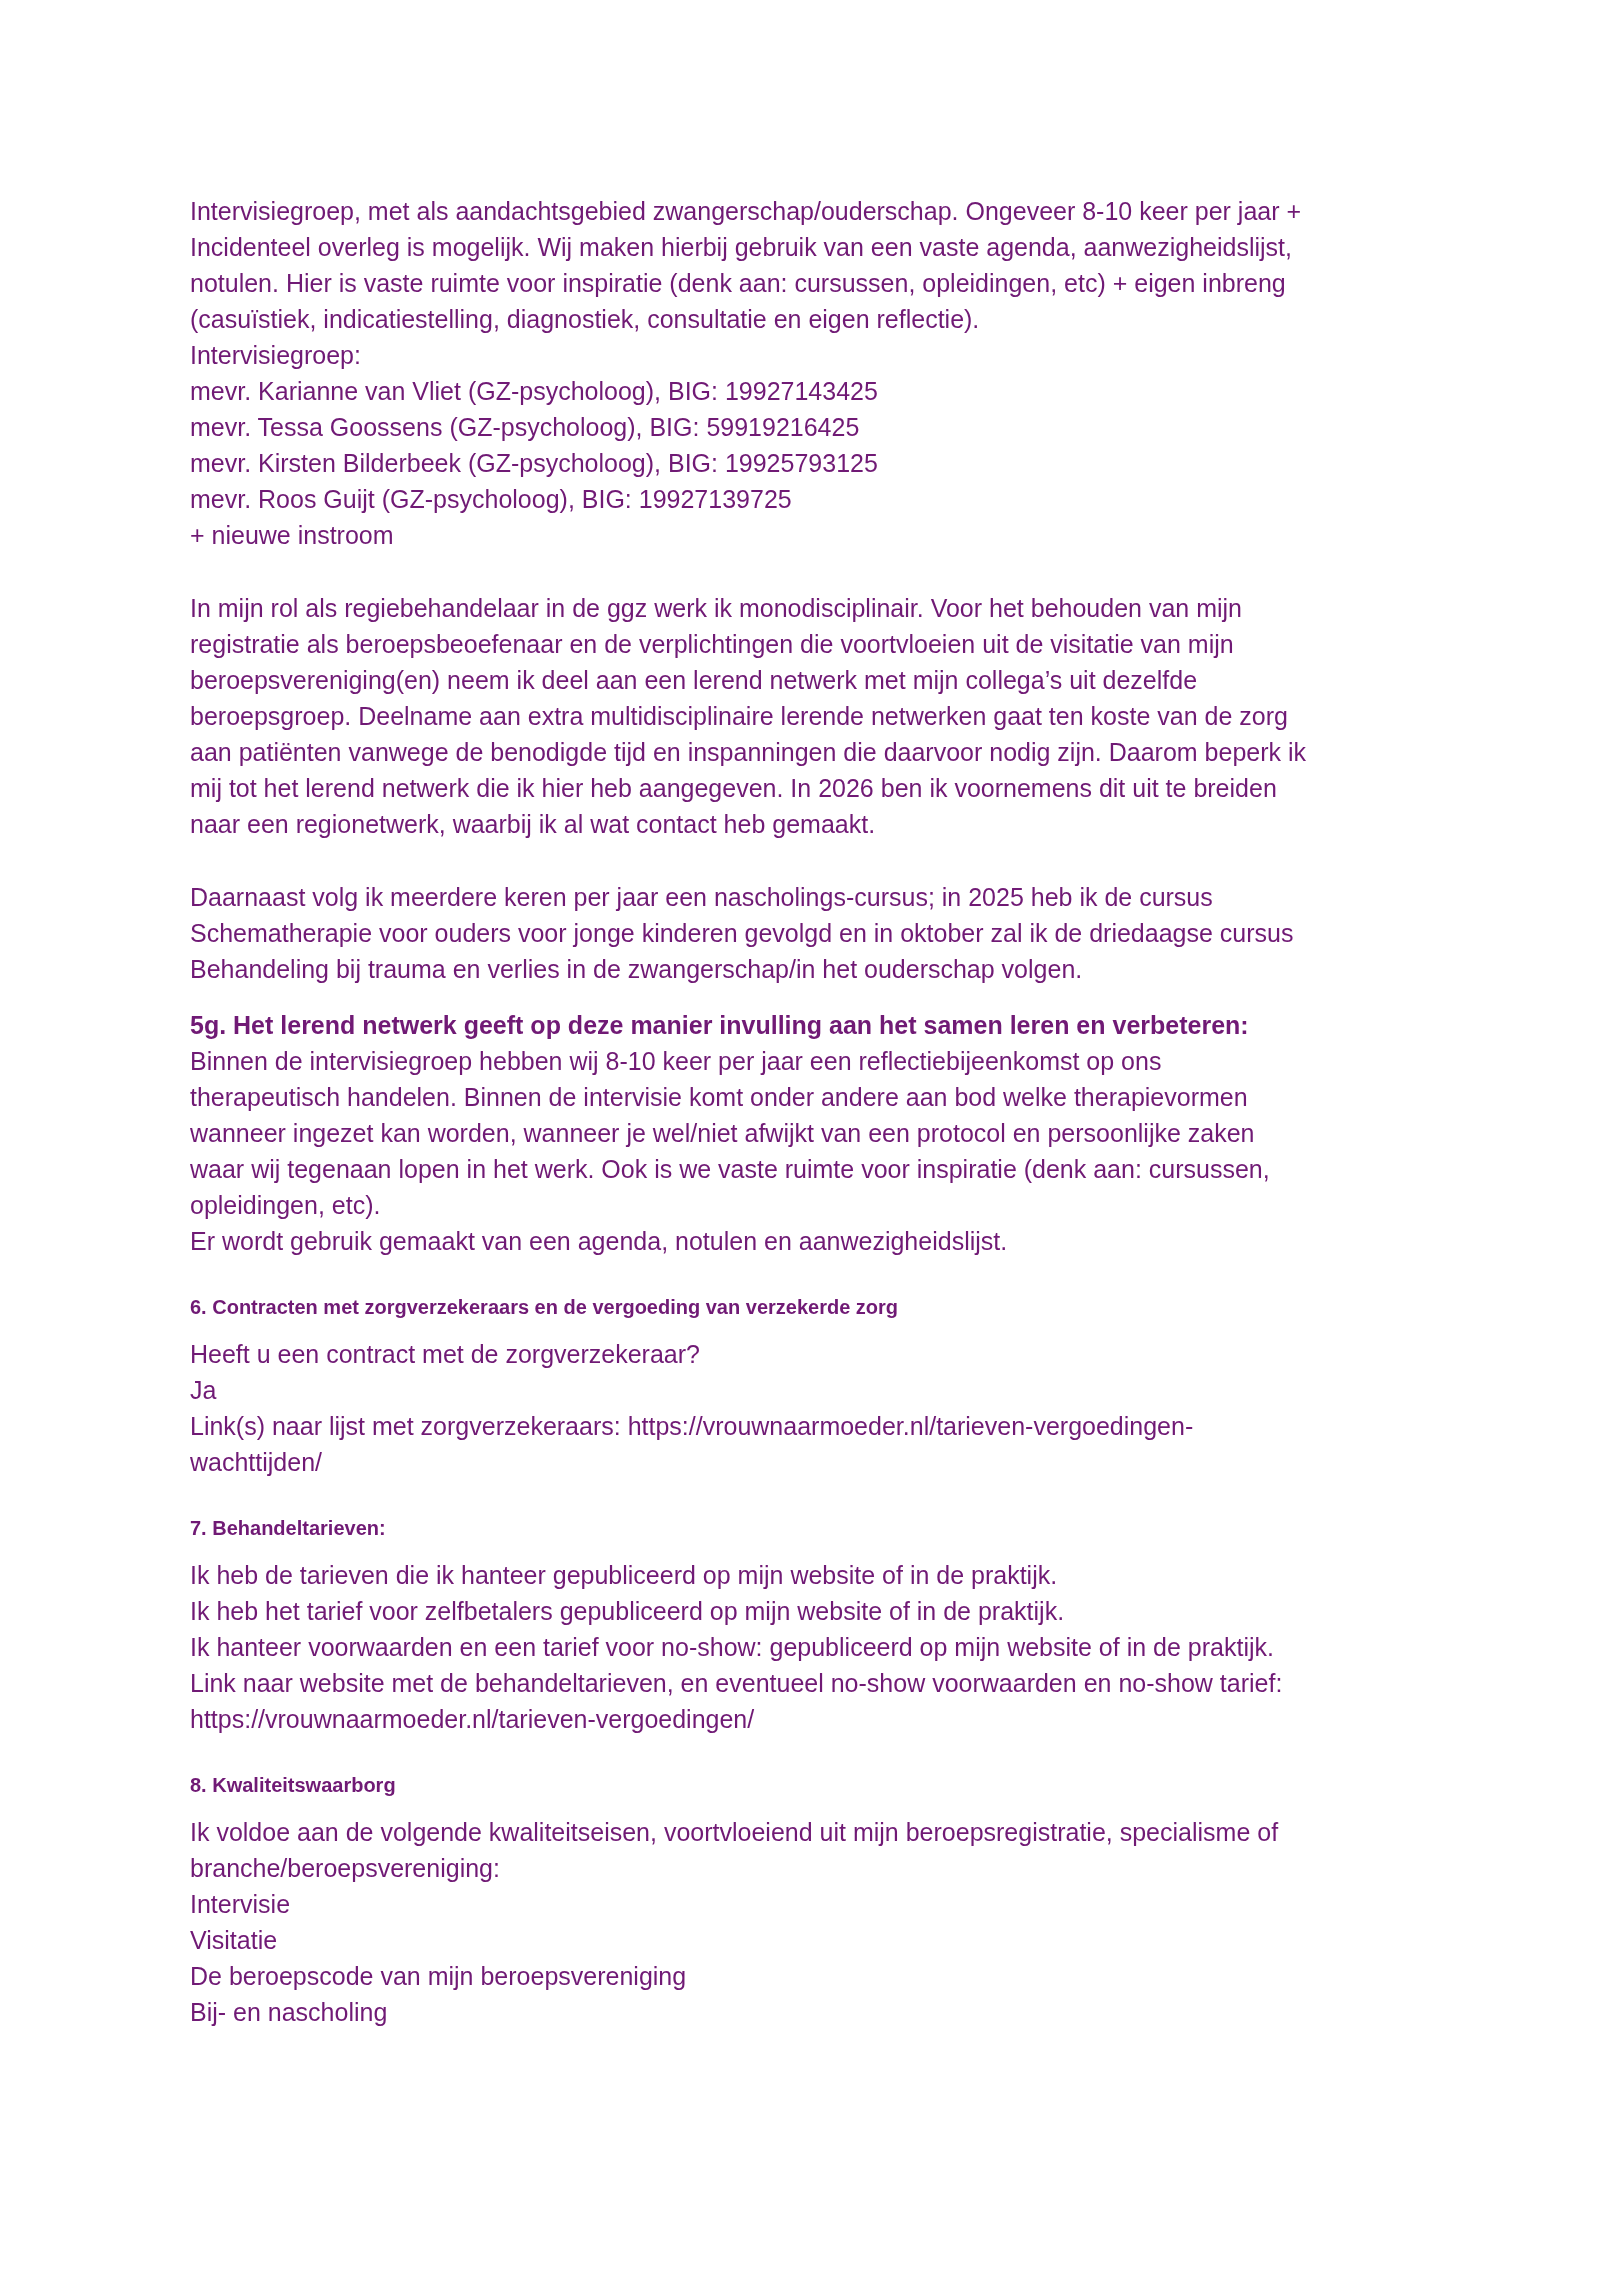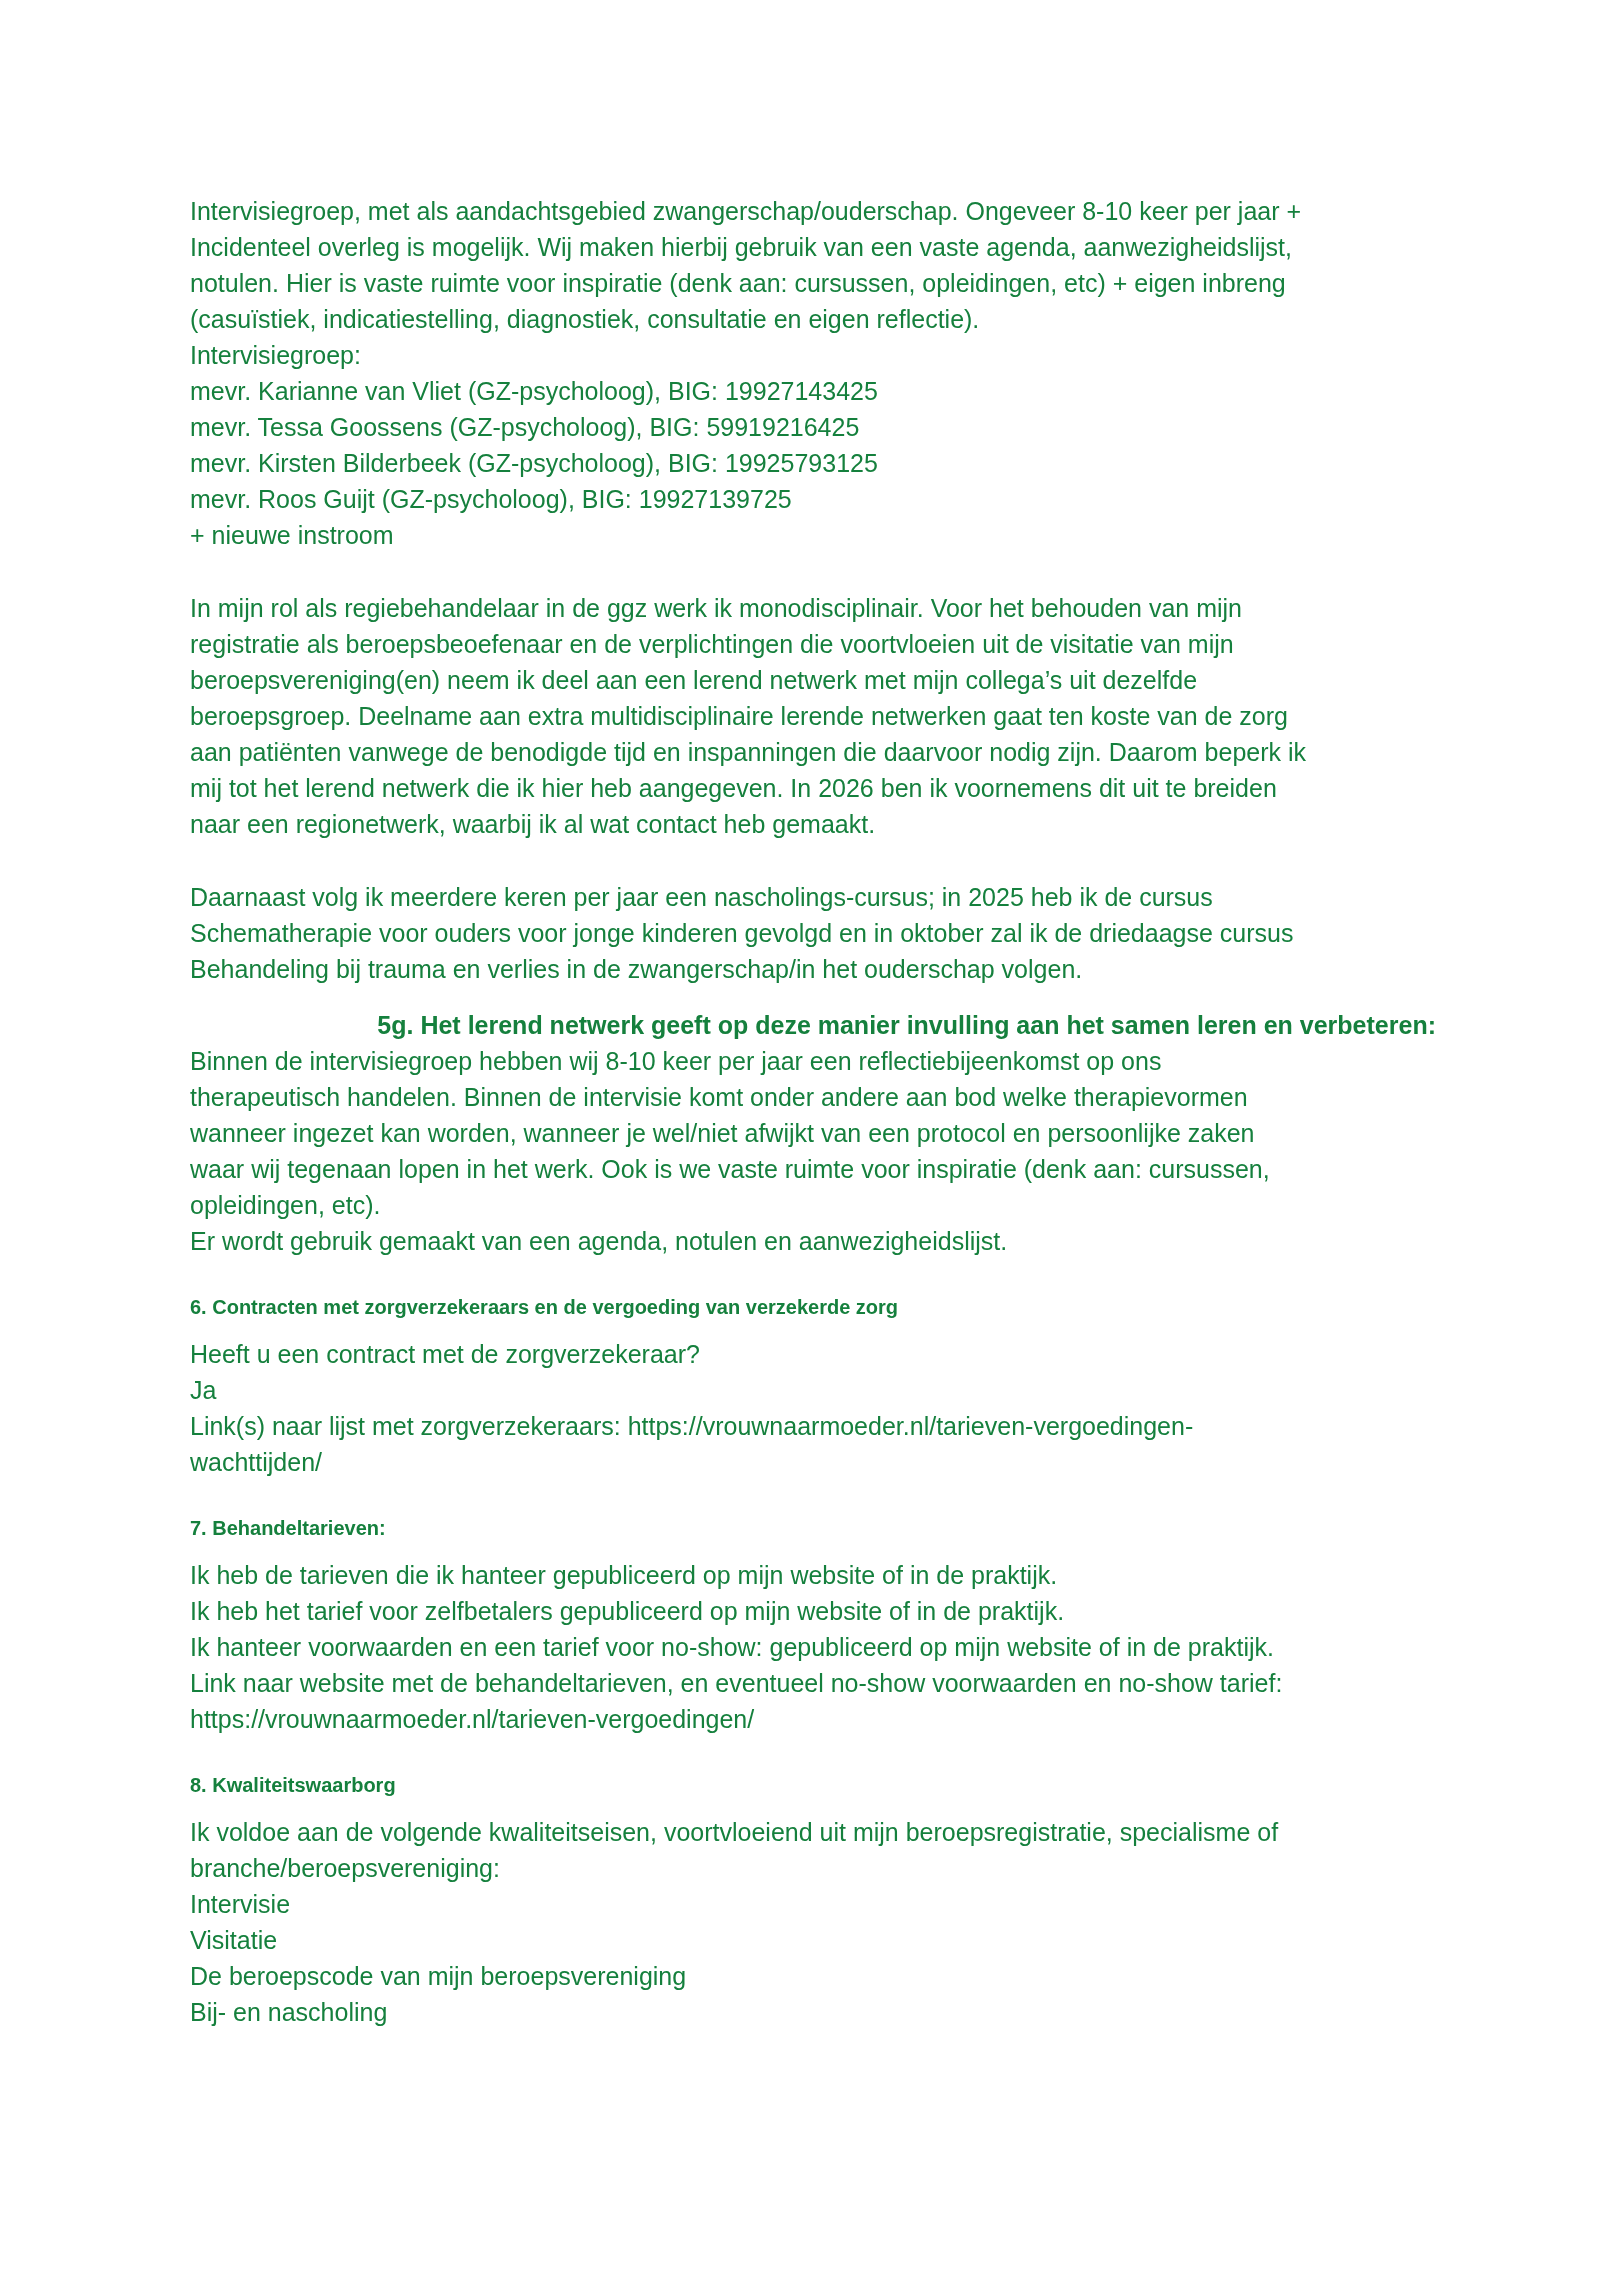--- a/index.html
+++ b/index.html
@@ -7,41 +7,40 @@
     padding: 0;
     background: #ffffff;
   }
   .page {
     position: relative;
     width: 1622px;
     height: 2293px;
     box-sizing: border-box;
     padding: 193px 186px 0 190px;
     background: #ffffff;
-    color: #15803d;
+    color: #701a75;
     font-family: "Liberation Sans", sans-serif;
     font-size: 25px;
     line-height: 36px;
     overflow: hidden;
   }
   .para {
     white-space: pre-line;
     margin: 0;
   }
   .line {
     white-space: pre-line;
     margin: 0;
   }
   .gap-top {
     margin-top: 37px;
   }
   .subhead {
     font-weight: bold;
     margin-top: 19.7px;
-    text-align: right;
   }
   .sec-heading {
     font-size: 20px;
     font-weight: bold;
     line-height: 43px;
     margin: 27px 0 7.2px 0;
     white-space: pre-line;
   }
 </style>
 </head>

